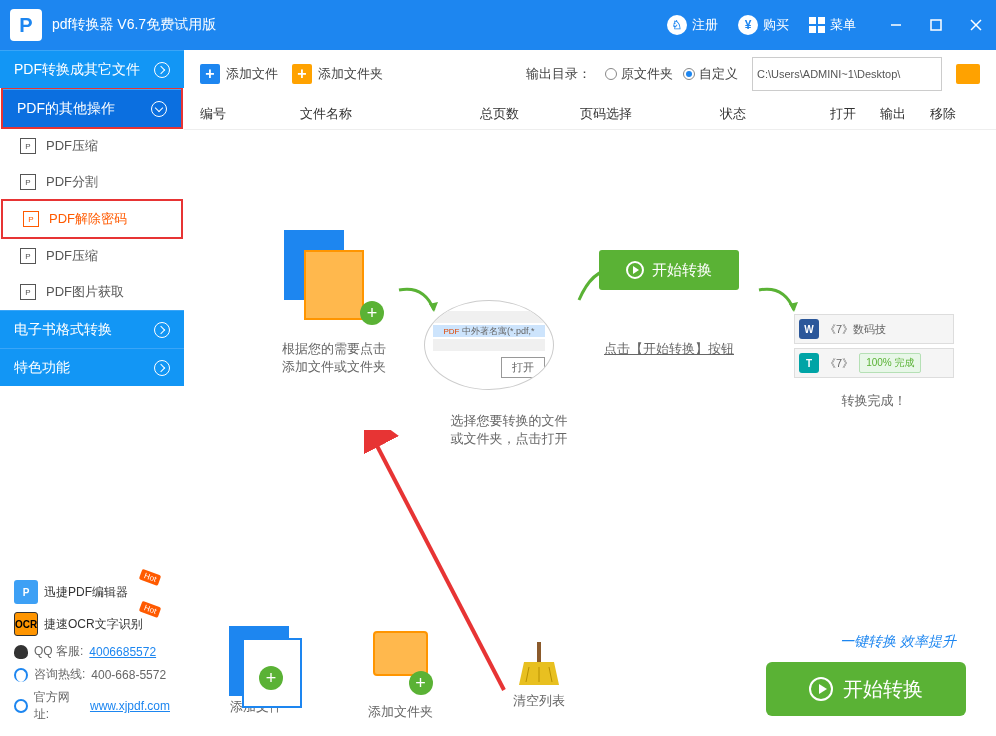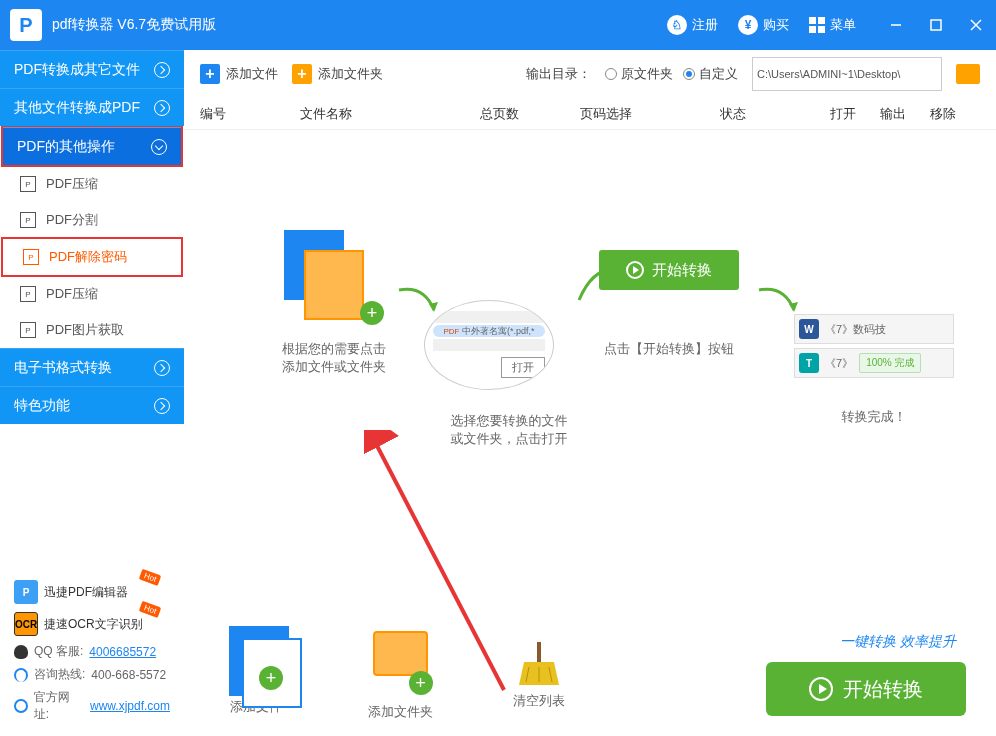--- a/index.html
+++ b/index.html
@@ -70,21 +70,21 @@
 .step2 { left: 240px; top: 170px; width: 170px; }
 .step3 { left: 400px; top: 120px; width: 170px; }
 .step4 { left: 600px; top: 180px; width: 180px; }
 .step-visual { width: 120px; height: 100px; margin: 0 auto 10px; position: relative; }
 .doc-stack { width: 60px; height: 70px; background: #fff; border: 2px solid #1d86f0; position: absolute; }
 .doc-stack.back { left: 10px; top: 0; background: #1d86f0; }
 .doc-stack.front { left: 30px; top: 20px; background: #ffb84d; border-color: #ff9500; }
 .plus-badge { position: absolute; right: 10px; bottom: 5px; width: 24px; height: 24px; background: #5ab235; border-radius: 50%; color: #fff; display: flex; align-items: center; justify-content: center; font-size: 18px; }
 .file-dialog { width: 130px; height: 90px; background: #fff; border: 1px solid #ccc; border-radius: 50%; padding: 8px; font-size: 9px; overflow: hidden; }
 .file-dialog-row { height: 12px; background: #f0f0f0; margin: 2px 0; }
-.file-highlight { background: #cde4fc !important; border-radius: 6px; }
+.file-highlight { background: #cde4fc !important; }
 .open-btn { display: inline-block; background: #fff; border: 1px solid #999; padding: 2px 10px; font-size: 11px; margin-top: 4px; }
 .start-btn-tutorial { width: 140px; height: 40px; background: #5ab235; color: #fff; display: flex; align-items: center; justify-content: center; gap: 8px; font-size: 15px; border-radius: 3px; margin: 0 auto; }
 .play-small { width: 18px; height: 18px; border: 2px solid #fff; border-radius: 50%; display: flex; align-items: center; justify-content: center; }
 .play-small::after { content: ''; border-left: 6px solid #fff; border-top: 4px solid transparent; border-bottom: 4px solid transparent; margin-left: 2px; }
 .result-panel { width: 160px; margin: 0 auto 10px; }
 .result-row { display: flex; align-items: center; gap: 6px; padding: 4px; background: #f5f5f5; margin: 4px 0; font-size: 11px; border: 1px solid #ddd; }
 .result-icon { width: 20px; height: 20px; border-radius: 3px; display: flex; align-items: center; justify-content: center; color: #fff; font-size: 10px; font-weight: bold; }
 .result-icon.word { background: #2b579a; }
 .result-icon.teal { background: #00a4a6; }
 .pct-badge { background: #e8f7e8; border: 1px solid #b5e0b5; padding: 2px 6px; font-size: 10px; color: #5ab235; border-radius: 2px; }
@@ -145,24 +145,20 @@
       </div>
   </div>
 </div>
 
 <div class="main">
   <div class="sidebar">
     <div class="nav-item">
       <span>PDF转换成其它文件</span>
       <span class="nav-arrow"></span>
     </div>
-    <div class="nav-item">
-      <span>其他文件转换成PDF</span>
-      <span class="nav-arrow"></span>
-    </div>
     <div class="highlight-box">
       <div class="nav-item expanded">
         <span>PDF的其他操作</span>
         <span class="nav-arrow down"></span>
       </div>
     </div>
     <div class="sub-item">
       <span class="sub-icon">P</span>
       <span>PDF压缩</span>
     </div>
@@ -292,21 +288,21 @@
             <path d="M5,40 Q20,5 45,10" stroke="#5ab235" stroke-width="3" fill="none"></path>
             <path d="M38,5 L47,10 L38,16" fill="#5ab235"></path>
           </svg>
       </div>
 
       <div class="step step3">
         <div class="start-btn-tutorial">
           <span class="play-small"></span>
           <span>开始转换</span>
         </div>
-        <div style="margin-top:50px;">点击【开始转换】按钮</div>
+        <div style="margin-top:50px;text-decoration:underline;">点击【开始转换】按钮</div>
       </div>
 
       <div class="arrow-curve" style="left:570px;top:150px;">
         <svg viewBox="0 0 50 50">
             <path d="M5,10 Q30,5 40,30" stroke="#5ab235" stroke-width="3" fill="none"></path>
             <path d="M35,24 L40,32 L44,22" fill="#5ab235"></path>
           </svg>
       </div>
 
       <div class="step step4">
@@ -314,21 +310,21 @@
           <div class="result-row">
             <div class="result-icon word">W</div>
             <span>《7》数码技</span>
           </div>
           <div class="result-row">
             <div class="result-icon teal">T</div>
             <span>《7》</span>
             <span class="pct-badge">100% 完成</span>
           </div>
         </div>
-        <div style="margin-top:30px;">转换完成！</div>
+        <div style="margin-top:14px;">转换完成！</div>
       </div>
 
       <svg class="red-arrow" viewBox="0 0 150 270">
         <defs>
             <marker id="ah" markerWidth="12" markerHeight="12" refX="2" refY="6" orient="auto">
               <path d="M0,0 L12,6 L0,12 Z" fill="#e73434"></path>
             </marker>
           </defs>
         <line x1="140" y1="260" x2="10" y2="10" stroke="#e73434" stroke-width="4" marker-end="url(#ah)"></line>
       </svg>

